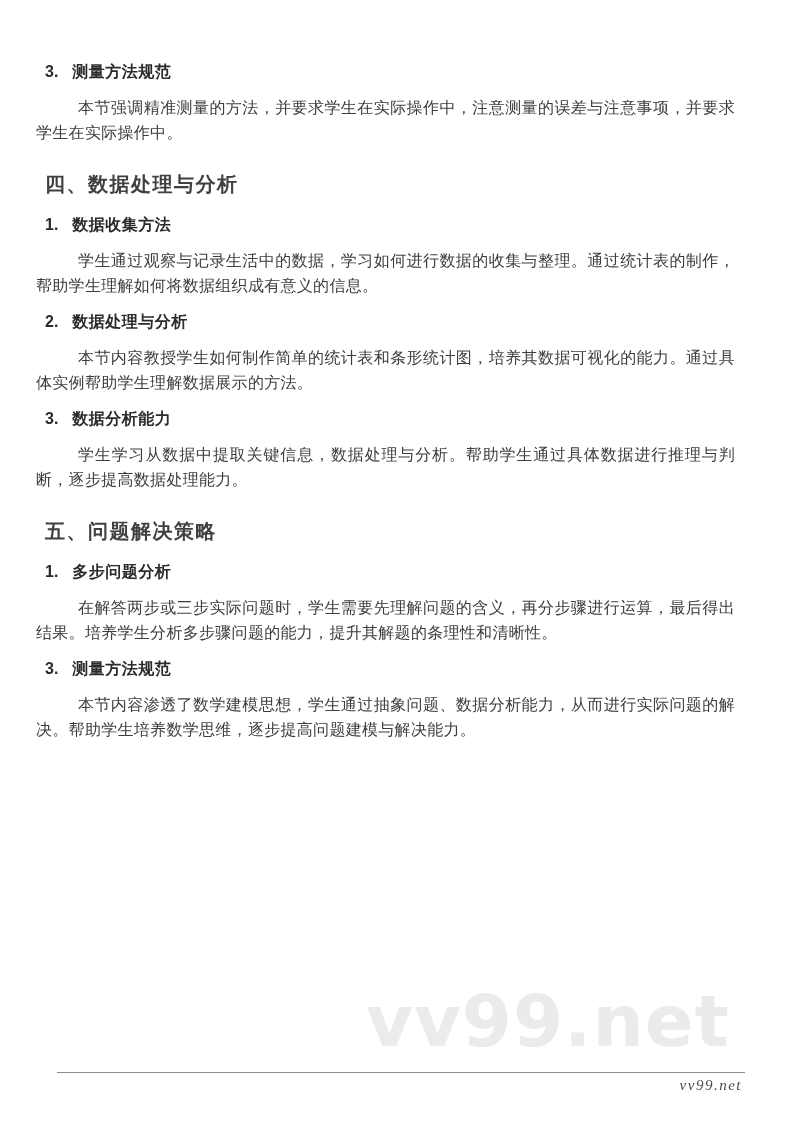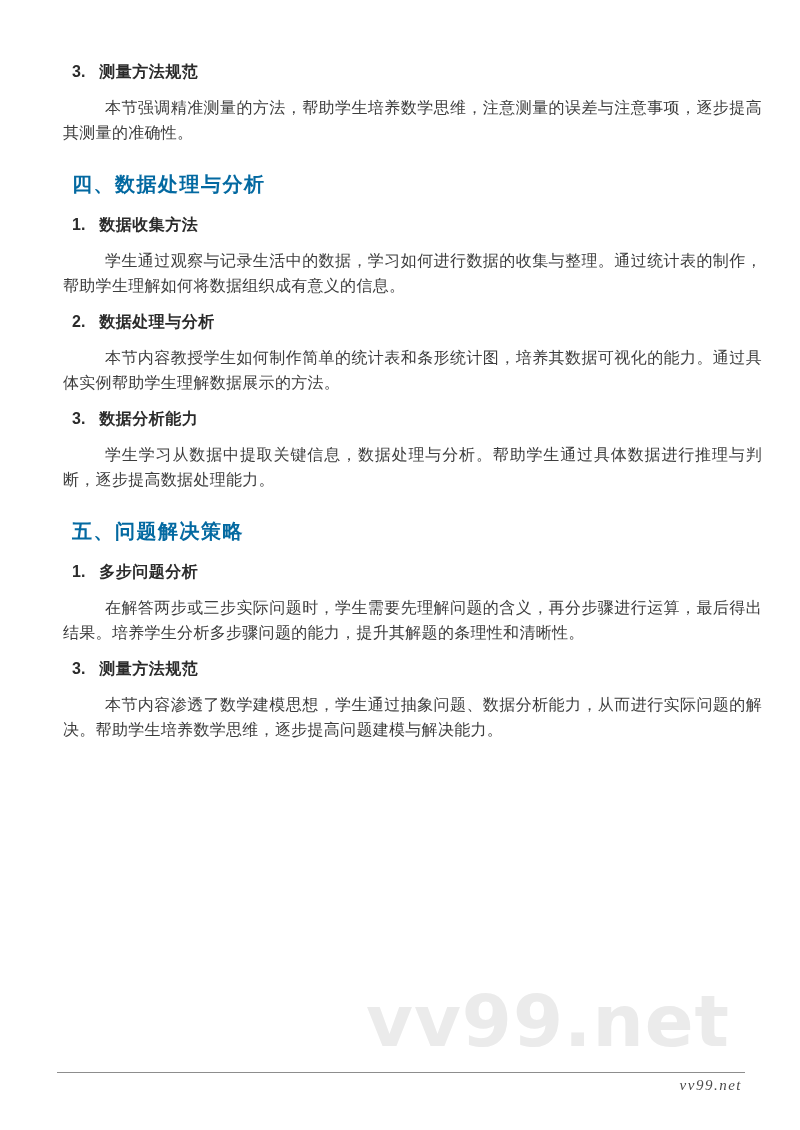--- a/index.html
+++ b/index.html
@@ -11,21 +11,21 @@
     overflow: hidden;
     font-family: "Liberation Serif", "DejaVu Serif", serif;
   }
   .page {
     position: absolute;
     inset: 0;
     background: #ffffff;
   }
   .content {
     position: absolute;
-    left: 63px;
+    left: 36px;
     top: 48px;
     width: 699px;
   }
   .item-heading {
     margin: 14px 0 13px 0;
     padding-left: 9px;
     font-family: "Liberation Sans", "DejaVu Sans", sans-serif;
     font-weight: bold;
     font-size: 16px;
     line-height: 20px;
@@ -37,21 +37,21 @@
     margin-right: 14px;
     letter-spacing: 0;
   }
   .section-heading {
     margin: 26px 0 18px 0;
     padding-left: 9px;
     font-family: "Liberation Sans", "DejaVu Sans", sans-serif;
     font-weight: bold;
     font-size: 20px;
     line-height: 26px;
-    color: #0369a1;
+    color: #404040;
     letter-spacing: 1.5px;
   }
   .para {
     margin: 0 0 14px 0;
     font-size: 16px;
     line-height: 25px;
     color: #3d3d3d;
     letter-spacing: 0.3px;
     text-align: justify;
   }
@@ -89,21 +89,21 @@
 </style>
 </head>
 <body>
 
 <div class="page">
   <div class="content">
 
     <div class="item-heading">
       <span class="num">3.</span><span class="t">测量方法规范</span>
     </div>
-    <p class="para indent">本节强调精准测量的方法，帮助学生培养数学思维，注意测量的误差与注意事项，逐步提高其测量的准确性。</p>
+    <p class="para indent">本节强调精准测量的方法，并要求学生在实际操作中，注意测量的误差与注意事项，并要求学生在实际操作中。</p>
 
     <h2 class="section-heading">四、数据处理与分析</h2>
 
     <div class="item-heading">
       <span class="num">1.</span><span class="t">数据收集方法</span>
     </div>
     <p class="para indent">学生通过观察与记录生活中的数据，学习如何进行数据的收集与整理。通过统计表的制作，帮助学生理解如何将数据组织成有意义的信息。</p>
 
     <div class="item-heading">
       <span class="num">2.</span><span class="t">数据处理与分析</span>

